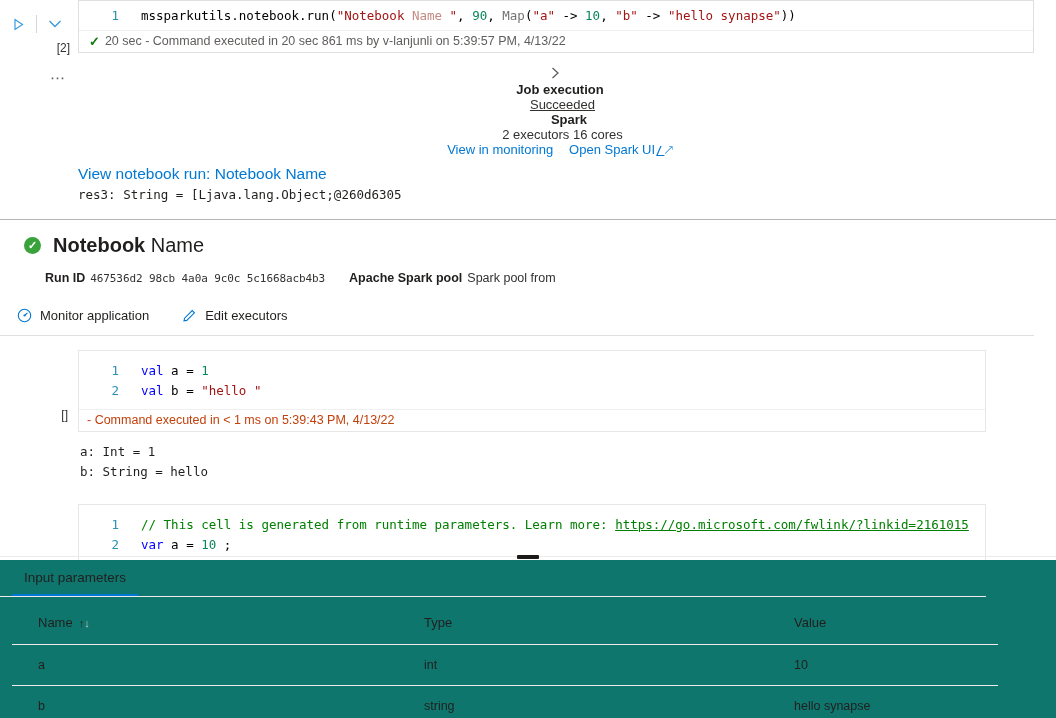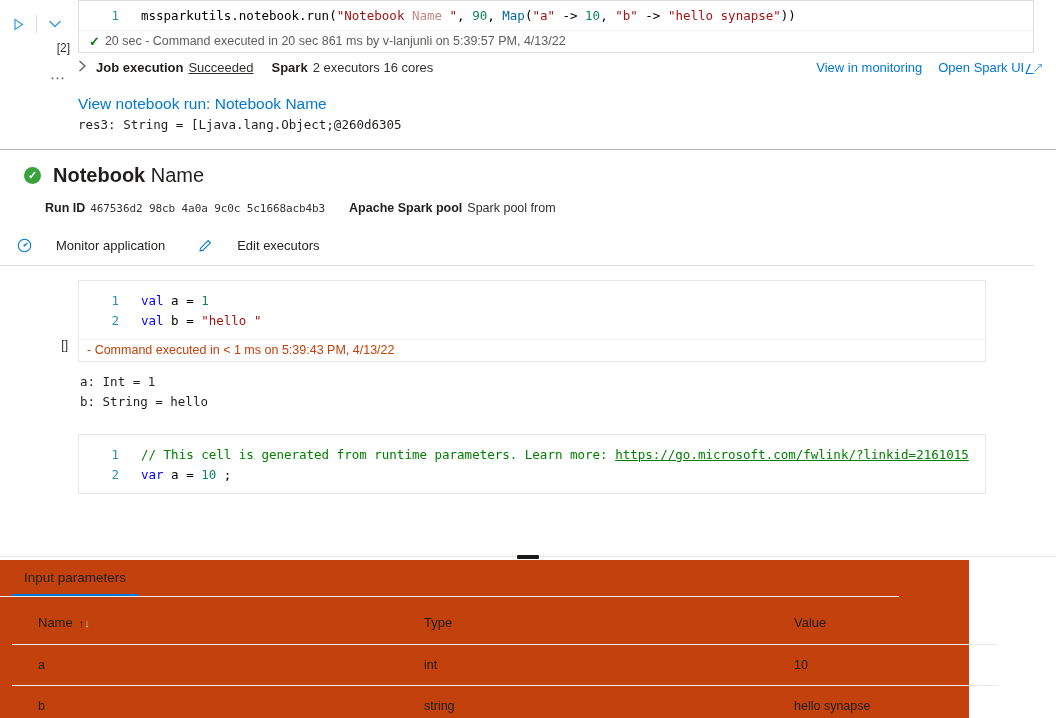--- a/index.html
+++ b/index.html
@@ -68,40 +68,41 @@
     text-align: right;
     color: #2b91af;
     padding-right: 6px;
     user-select: none;
   }
   .code-text { padding-left: 16px; }
   .tok-plain { color: #000000; }
   .tok-str { color: #a31515; }
   .tok-str-lt { color: #c48a82; }
   .tok-num { color: #098658; }
-  .tok-type { color: #0369a1; }
+  .tok-type { color: #737373; }
   .tok-kw { color: #0000ff; }
   .tok-comment { color: #008000; }
   .tok-op { color: #000000; }
   .code-link { color: #008000; text-decoration: underline; }
 
   .status-line {
     border-top: 1px solid #f0f0f0;
     padding: 3px 10px 4px 10px;
     font-size: 12.5px;
     color: #605e5c;
     display: flex; align-items: center; gap: 5px;
   }
   .check-mark { color: #107c10; font-size: 13px; font-weight: bold; line-height: 1; }
 
   .job-row {
     display: flex; align-items: center;
     padding: 0 14px 0 78px;
-    margin-top: 7px;
+    margin-top: 14px;
     font-size: 13px;
+    flex-direction: column;
   }
   .job-chev { color: #605e5c; width: 18px; display:inline-block; font-size: 13px;}
   .bold-lbl { font-weight: bold; color: #201f1e; }
   .norm-lbl { color: #323130; }
   .job-spacer { flex: 1 1 auto; }
   .top-links { display: flex; gap: 16px; align-items: center; }
   .link-blue { color: #0078d4; font-size: 13px; cursor: pointer; }
   .ext-icon { font-size: 10px; margin-left: 1px; }
 
   .notebook-run-link {
@@ -138,21 +139,21 @@
   .meta-val { color: #323130; margin-left: 5px; }
   .meta-val.mono { font-family: "DejaVu Sans Mono", monospace; font-size: 11px; letter-spacing: -0.1px;}
 
   .nb-toolbar {
     display: flex; align-items: center; gap: 24px;
     padding: 10px 0 10px 12px;
     margin-top: 10px;
     border-bottom: 1px solid #e1dfdd;
     margin-right: 22px;
   }
-  .tb-btn { display: flex; align-items: center; gap: 24px; cursor: pointer; padding: 2px 4px; }
+  .tb-btn { display: flex; align-items: center; gap: 8px; cursor: pointer; padding: 2px 4px; }
   .tb-ico { color: #0078d4; width: 16px; height: 16px; display: flex; align-items: center; justify-content: center; }
   .tb-lbl { font-size: 13px; color: #201f1e; }
 
   
   .inner-cell-row { display: flex; align-items: flex-start; margin-top: 14px; }
   .inner-gutter { width: 78px; flex: 0 0 78px; text-align: right; padding-right: 10px; }
   .inner-index { font-size: 12px; color: #323130; margin-top: 58px; }
   .inner-cell-box { flex: 1 1 auto; margin-right: 70px; border: 1px solid #e8e6e4; }
   .inner-code-area { padding: 10px 0 8px 0; }
   .inner-status {
@@ -172,21 +173,21 @@
   
   .splitter {
     position: absolute; left: 0; right: 0;
     height: 8px;
     display: flex; align-items: center; justify-content: center;
   }
   .splitter-line { position: absolute; left: 0; right: 0; height: 1px; background: #edebe9; top: 3px; }
   .splitter-grip { position: relative; width: 22px; height: 4px; background: #1b1a19; border-radius: 1px; }
 
   
-  .bottom-pane { position: absolute; left: 0; top: 560px; width: 969px; height: 158px; background: #c2410c; }
+  .bottom-pane { position: absolute; left: 0; top: 560px; width: 1056px; height: 158px; background: #0f766e; }
   .tabbar { padding: 0 0 0 12px; margin-right: 70px; border-bottom: 1px solid #edebe9; }
   .tab {
     display: inline-block;
     padding: 10px 12px 9px 12px;
     font-size: 13.5px; color: #201f1e;
     border-bottom: 2px solid #0078d4;
     cursor: pointer;
   }
   .param-table { width: 986px; margin-left: 12px; border-collapse: collapse; table-layout: fixed; }
   .param-table th {

